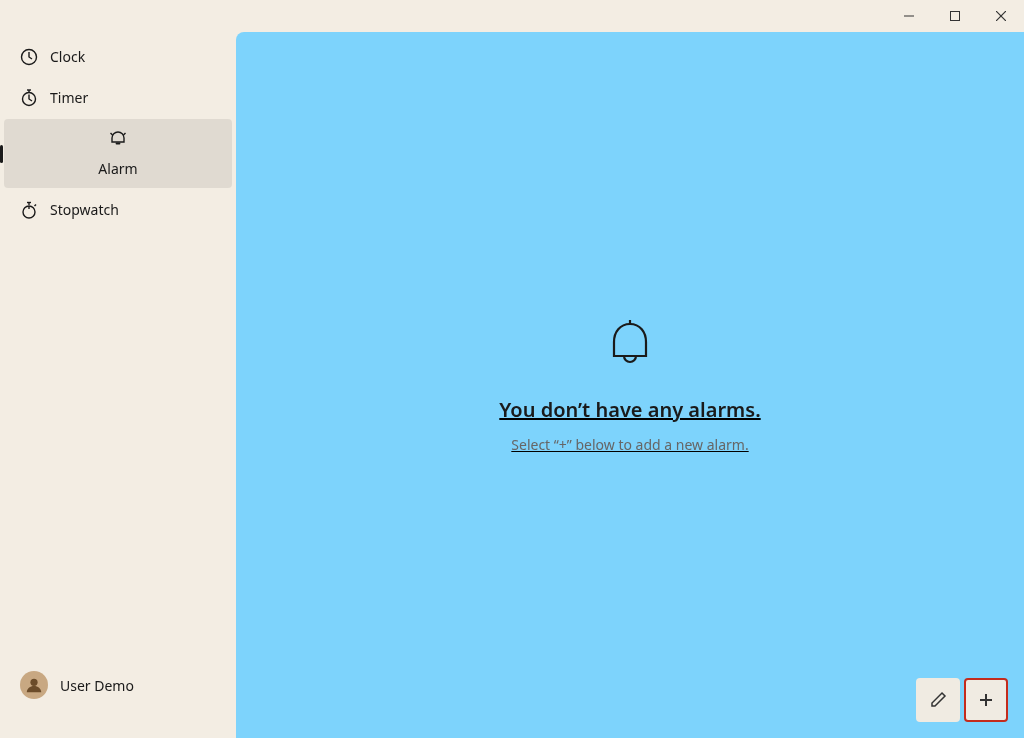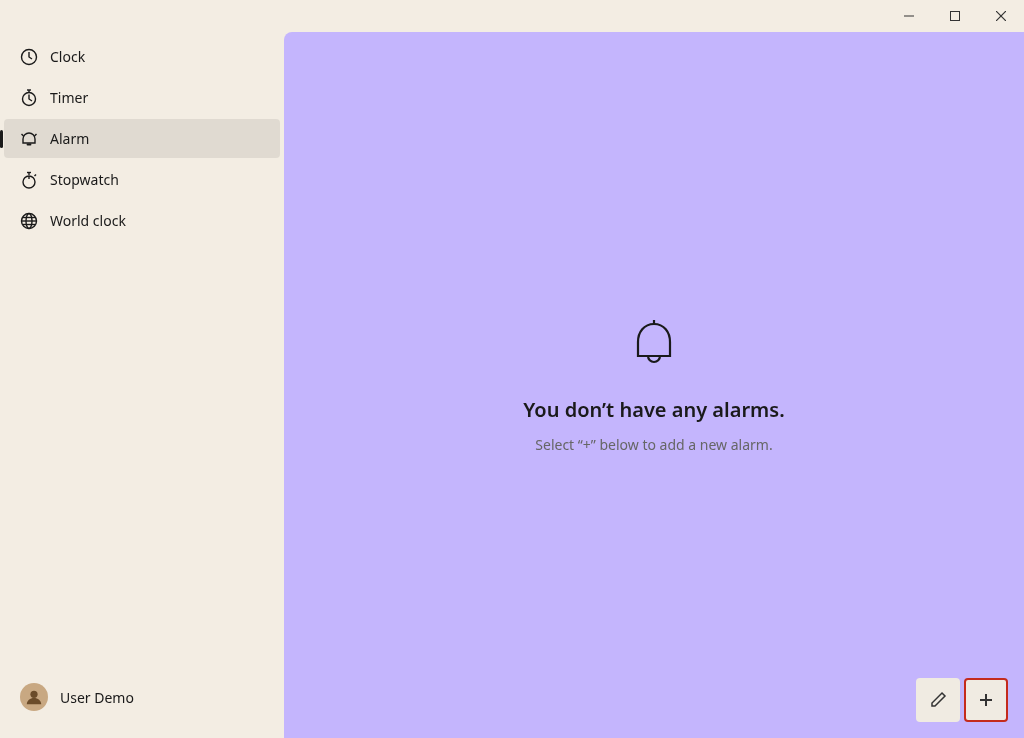--- a/index.html
+++ b/index.html
@@ -50,21 +50,21 @@
 
     
     .app-body {
       display: flex;
       flex: 1;
       overflow: hidden;
     }
 
     
     .sidebar {
-      width: 284px;
+      width: 236px;
       background: #f3ede3;
       display: flex;
       flex-direction: column;
       flex-shrink: 0;
       padding-top: 4px;
     }
 
     .nav-item {
       display: flex;
       align-items: center;
@@ -73,20 +73,21 @@
       border-radius: 4px;
       margin: 1px 4px;
       position: relative;
       font-size: 14px;
       color: #1a1a1a;
       gap: 12px;
     }
 
     .nav-item.active {
       background: rgba(0,0,0,0.08);
+      flex-direction: column;
     }
 
     .nav-item.active::before {
       content: '';
       position: absolute;
       left: -4px;
       top: 50%;
       transform: translateY(-50%);
       width: 3px;
       height: 18px;
@@ -103,33 +104,34 @@
       flex-shrink: 0;
     }
 
     .nav-icon svg {
       width: 18px;
       height: 18px;
     }
 
     .sidebar-bottom {
       margin-top: auto;
-      padding-bottom: 16px;
+      padding-bottom: 28px;
     }
 
     
     .main-content {
       flex: 1;
-      background: #c4b5fd;
+      background: #7dd3fc;
       display: flex;
       flex-direction: column;
       align-items: center;
       justify-content: center;
       position: relative;
       border-radius: 8px 0 0 0;
+      text-decoration: underline;
     }
 
     .empty-state {
       display: flex;
       flex-direction: column;
       align-items: center;
       gap: 12px;
     }
 
     .bell-icon-large {
@@ -260,32 +262,20 @@
           <circle cx="9" cy="11" r="6"></circle>
           <line x1="9" y1="5" x2="9" y2="8"></line>
           <line x1="7" y1="1.5" x2="11" y2="1.5"></line>
           <line x1="9" y1="1.5" x2="9" y2="4"></line>
           <line x1="14.5" y1="5" x2="16" y2="3.5"></line>
         </svg>
       </span>
       <span>Stopwatch</span>
     </div>
 
-    <div class="nav-item">
-      <span class="nav-icon">
-        <svg viewBox="0 0 18 18" fill="none" stroke="currentColor" stroke-width="1.4">
-          <circle cx="9" cy="9" r="7.5"></circle>
-          <ellipse cx="9" cy="9" rx="3" ry="7.5"></ellipse>
-          <line x1="1.5" y1="9" x2="16.5" y2="9"></line>
-          <line x1="2.5" y1="5.5" x2="15.5" y2="5.5"></line>
-          <line x1="2.5" y1="12.5" x2="15.5" y2="12.5"></line>
-        </svg>
-      </span>
-      <span>World clock</span>
-    </div>
 
     <div class="sidebar-bottom">
       <div class="nav-item">
         <span class="nav-icon user-avatar">
           <svg viewBox="0 0 20 20" fill="#6b4c2a" width="18" height="18">
             <circle cx="10" cy="7" r="4"></circle>
             <path d="M2 18c0-4 3.6-7 8-7s8 3 8 7" stroke="none"></path>
           </svg>
         </span>
         <span>User Demo</span>

